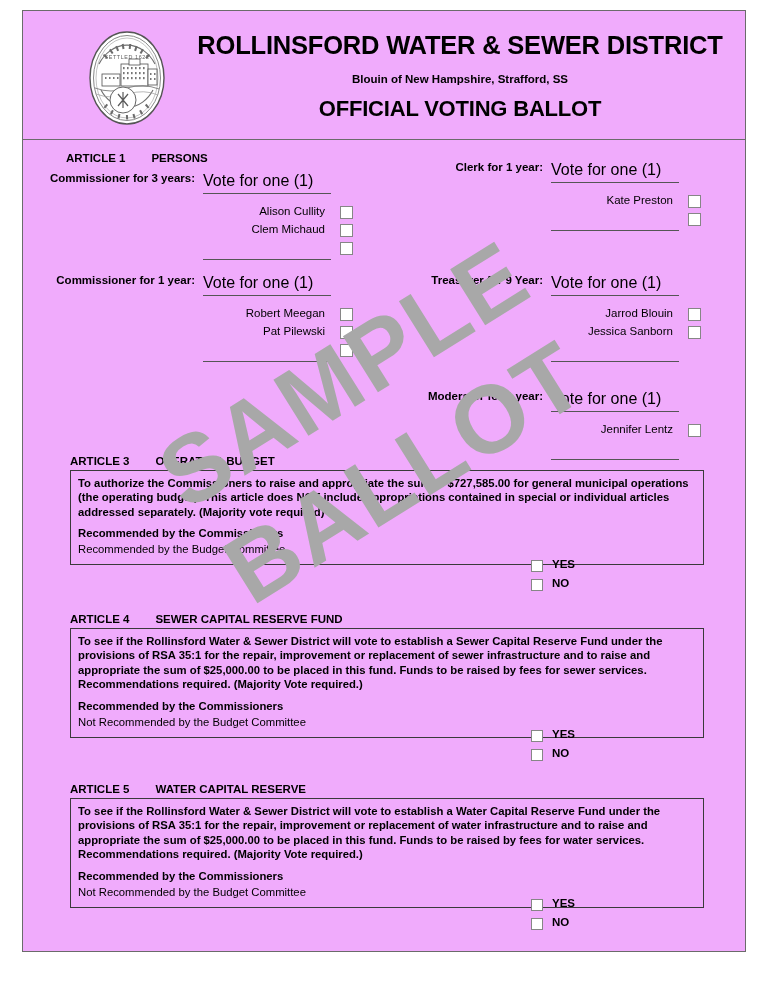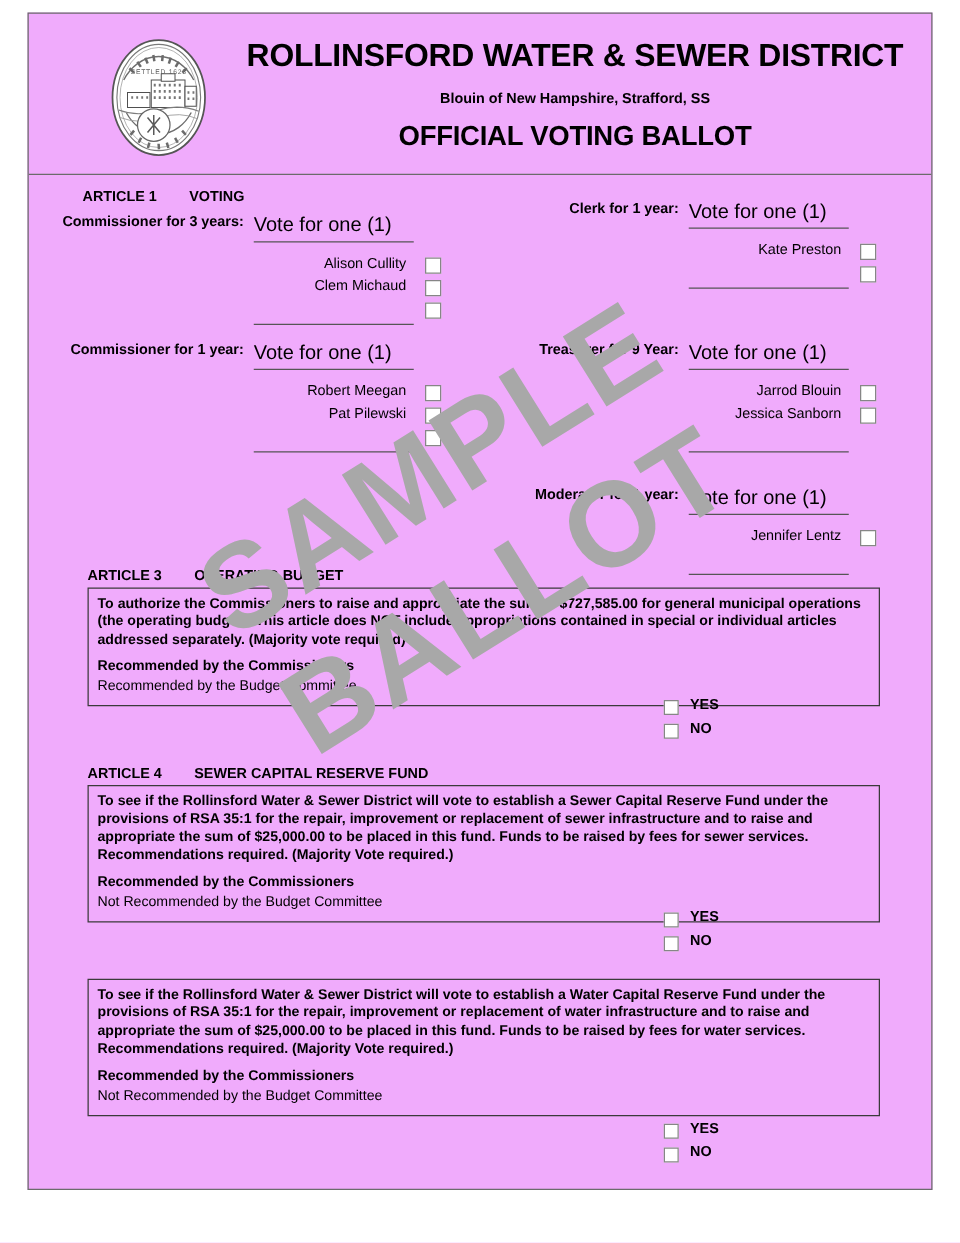--- a/index.html
+++ b/index.html
@@ -306,21 +306,21 @@
     <div id="header-titles">
       <div class="title-main">ROLLINSFORD WATER &amp; SEWER DISTRICT</div>
       <div class="title-sub">Blouin of New Hampshire, Strafford, SS</div>
       <div class="title-ballot">OFFICIAL VOTING BALLOT</div>
     </div>
   </div>
 
   <div id="body-area">
 
     <div id="article1-label">
-      <span>ARTICLE 1</span><span class="a1-kind">VOTING</span>
+      <span>ARTICLE 1</span><span class="a1-kind">PERSONS</span>
     </div>
 
     <div class="office" style="left:20px; top:32px;">
       <div class="office-title">Commissioner for 3 years:</div>
       <div class="vote-for">Vote for one (1)</div>
       <div class="candidate-row" style="top:33px;">
         <span class="cand-name">Alison Cullity</span>
         <span class="cbox"></span>
       </div>
       <div class="candidate-row" style="top:51px;">
@@ -423,20 +423,23 @@
         <span class="yn-box"></span>
         <span class="yn-label">YES</span>
       </div>
       <div class="yn-row">
         <span class="yn-box"></span>
         <span class="yn-label">NO</span>
       </div>
     </div>
 
     <div class="measure" style="top:643px;">
+      <div class="measure-head">
+        <span>ARTICLE 5</span><span class="m-kind">WATER CAPITAL RESERVE</span>
+      </div>
       <div class="measure-box">
         <div class="measure-text">To see if the Rollinsford Water &amp; Sewer District will vote to establish a Water Capital Reserve Fund under the provisions of RSA 35:1 for the repair, improvement or replacement of water infrastructure and to raise and appropriate the sum of $25,000.00 to be placed in this fund. Funds to be raised by fees for water services. Recommendations required. (Majority Vote required.)</div>
         <div class="rec-line rec-first">Recommended by the Commissioners</div>
         <div class="rec-line">Not Recommended by the Budget Committee</div>
       </div>
     </div>
     <div class="yesno" style="top:757px;">
       <div class="yn-row">
         <span class="yn-box"></span>
         <span class="yn-label">YES</span>

